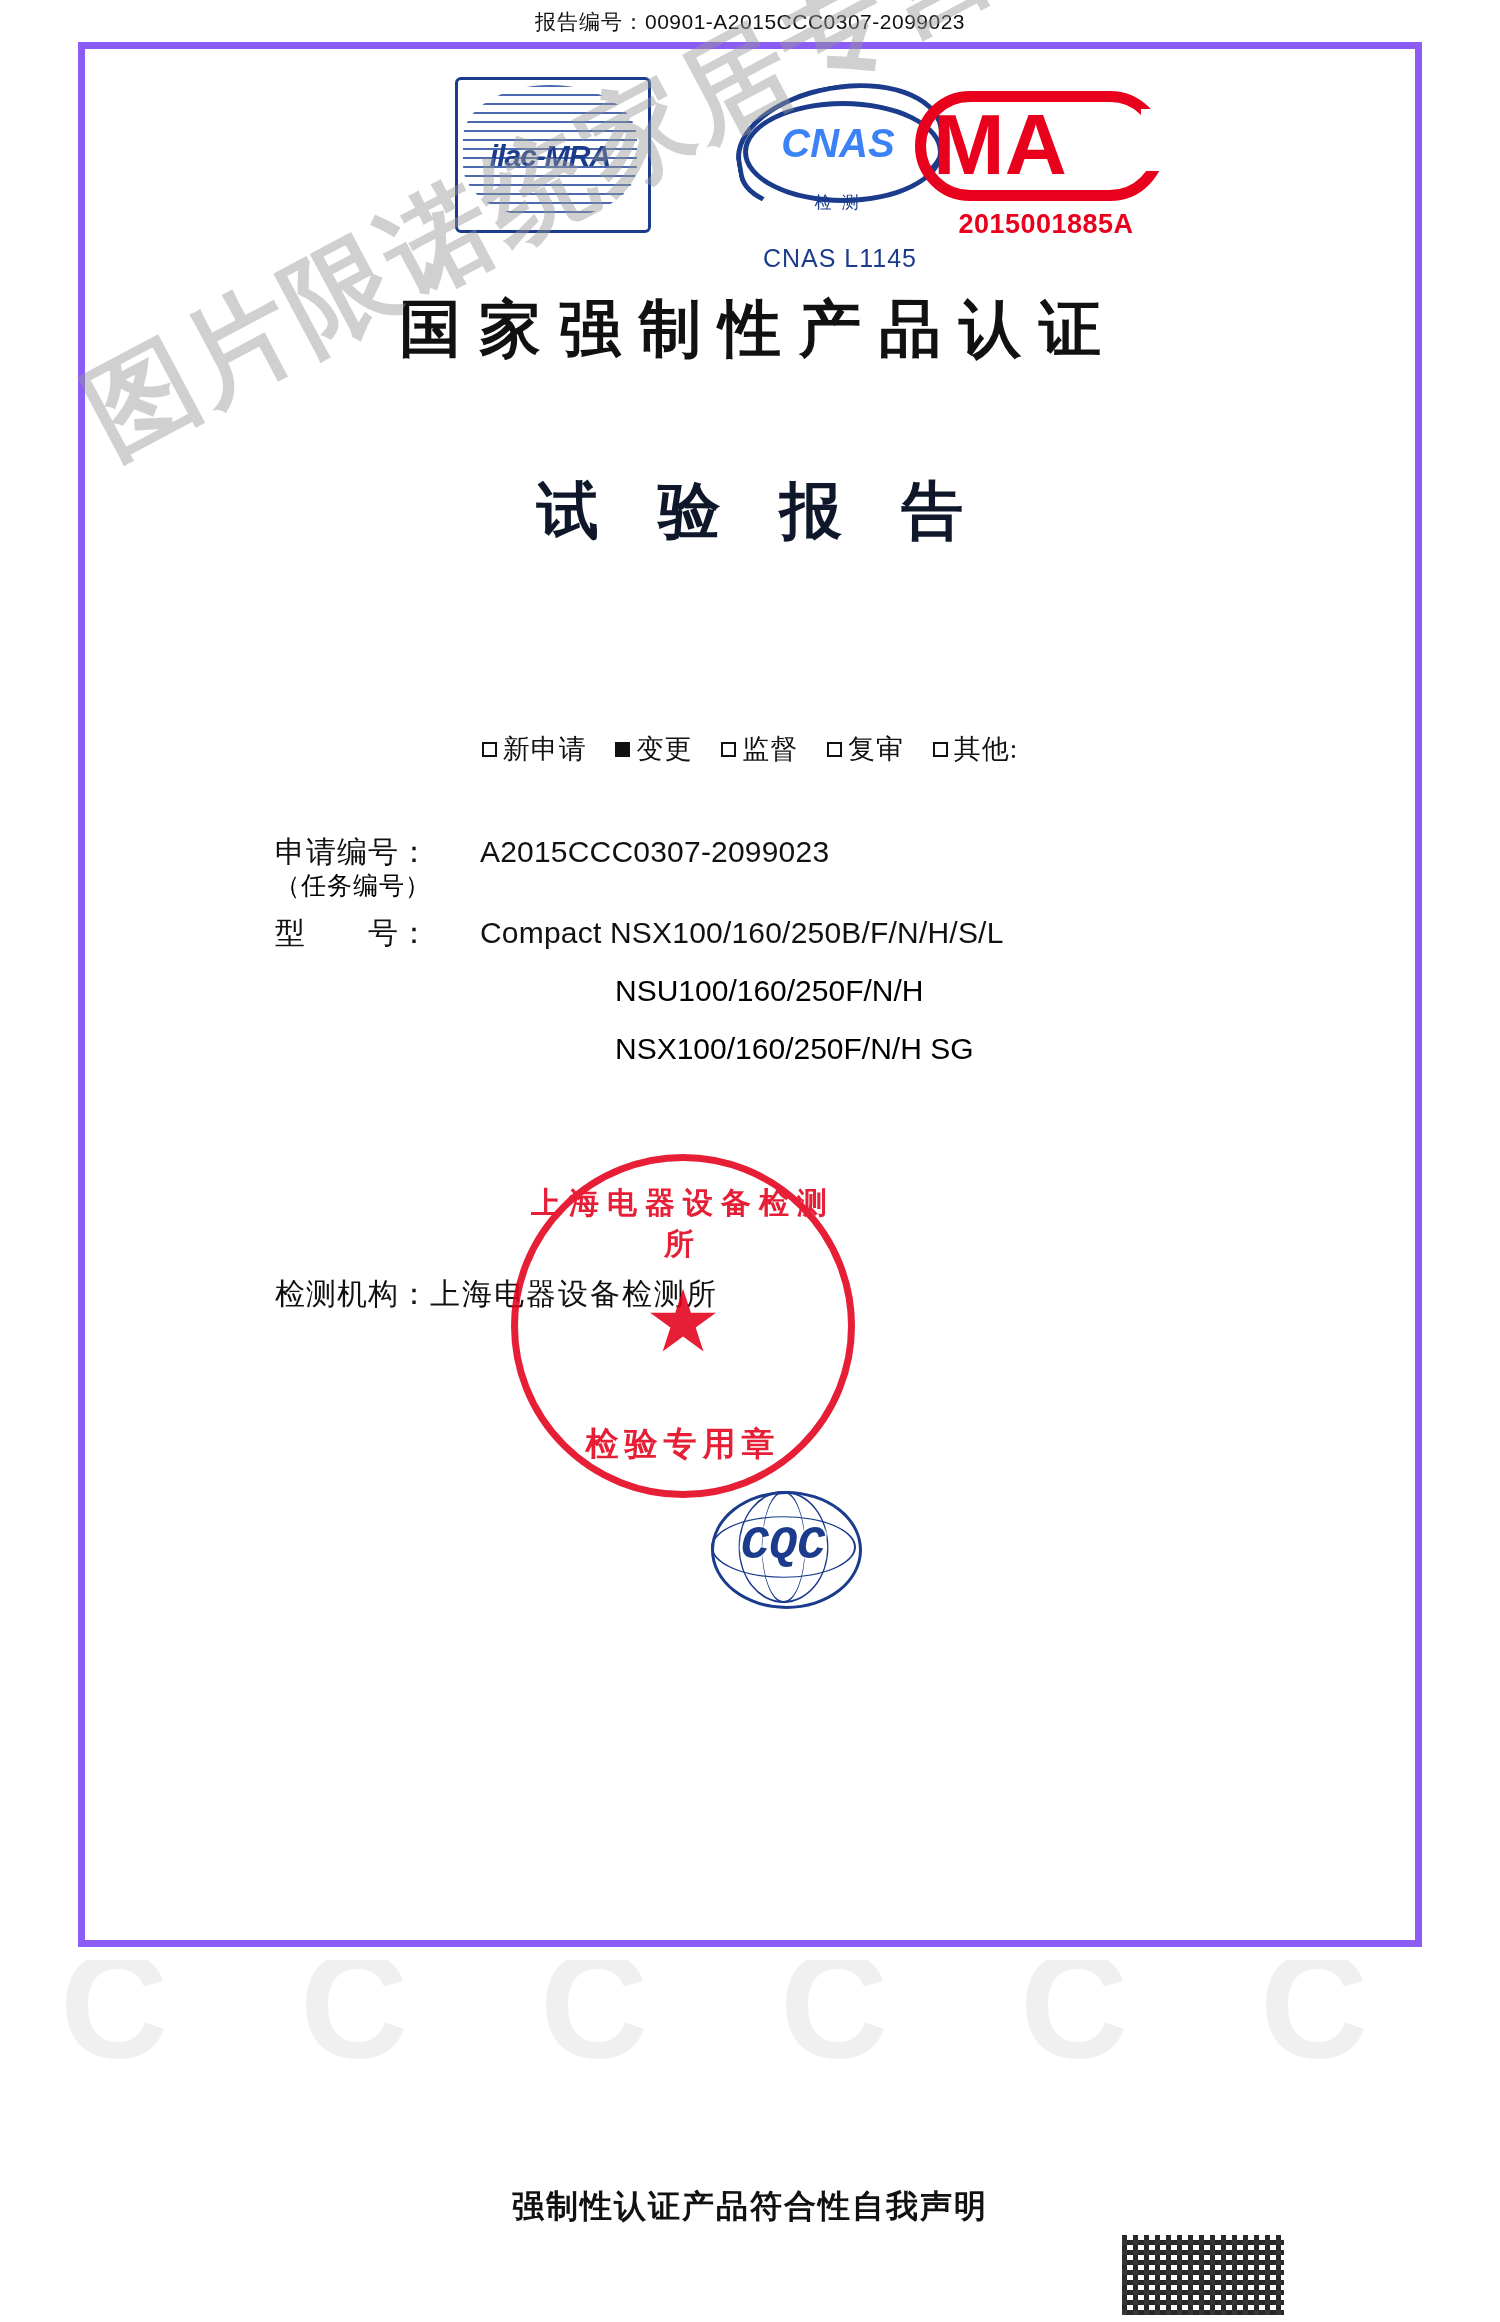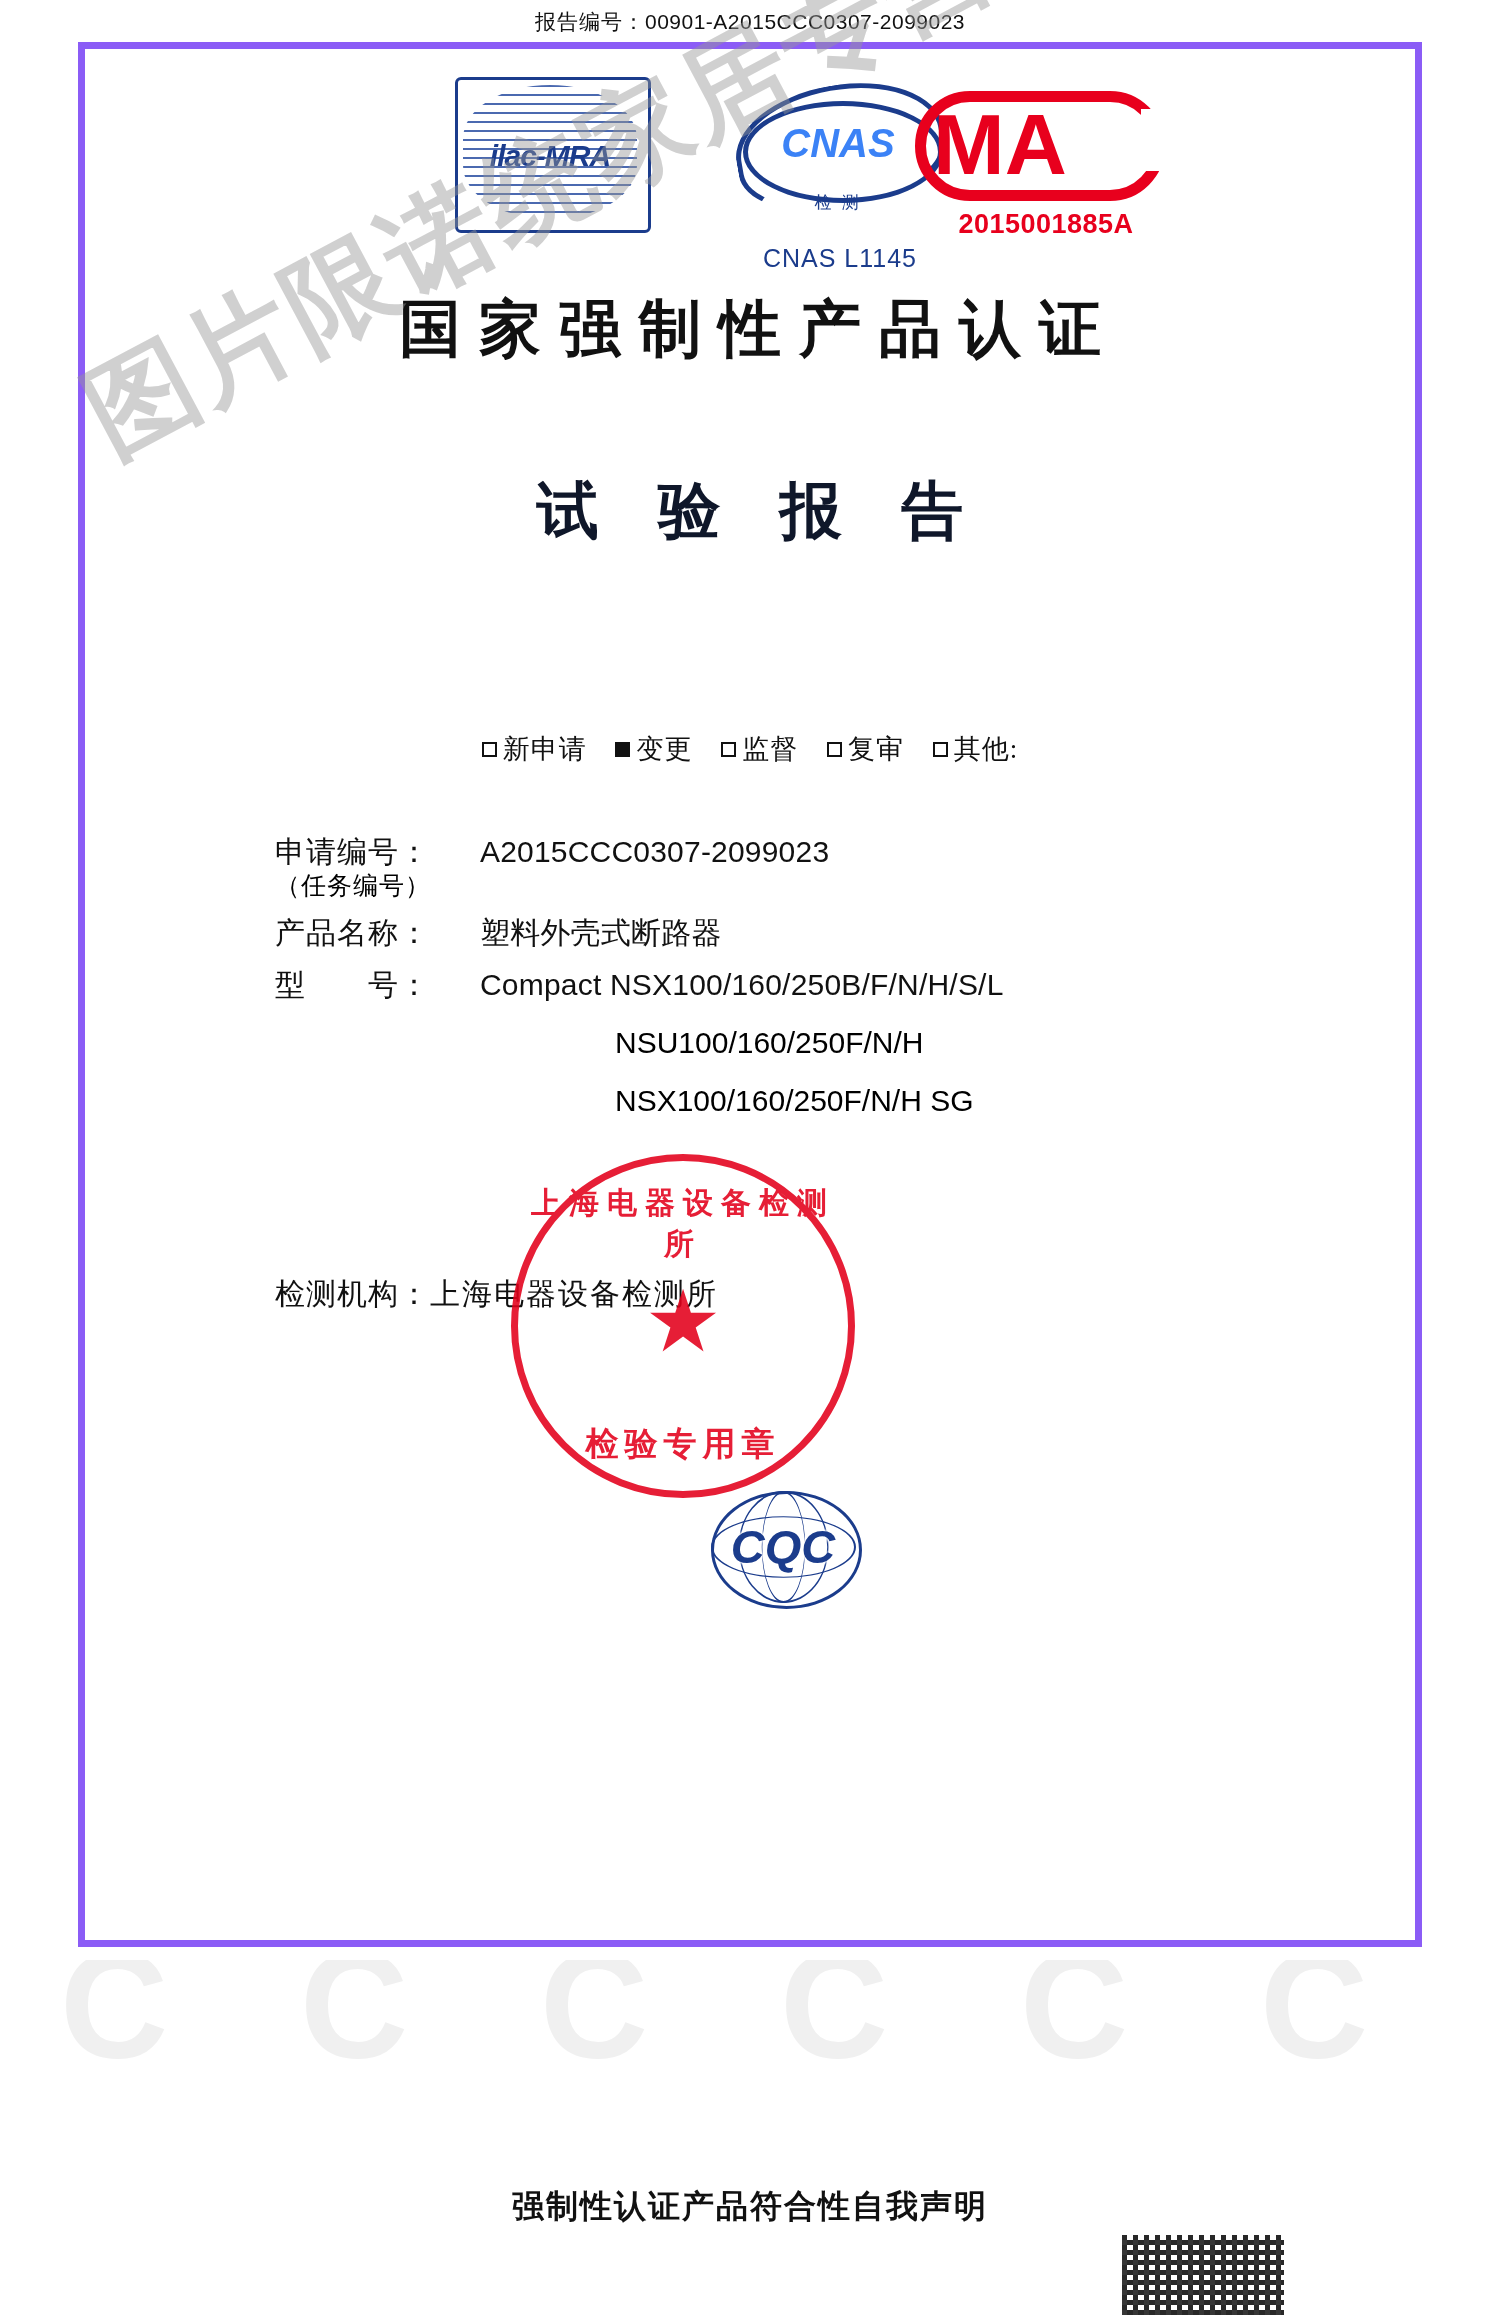--- a/index.html
+++ b/index.html
@@ -349,21 +349,21 @@
     box-sizing: border-box;
   }
   .cqc .m1 { transform: scaleX(0.62); }
   .cqc .m2 { transform: scaleX(0.30); }
   .cqc .m3 { transform: scaleY(0.55); }
   .cqc .word {
     position: absolute;
     left: 0; top: 30px;
     width: 180px;
     text-align: center;
-    font-family: Liberation Sans, sans-serif;
+    font-family: Liberation Mono, monospace;
     font-weight: bold;
     font-style: italic;
     font-size: 47px;
     color: #1b3c8c;
     text-shadow: 0 0 4px #fff, 2px 0 3px #fff, -2px 0 3px #fff;
   }
 
   
   .watermark {
     position: absolute;
@@ -466,23 +466,20 @@
     <span class="item"><span class="box"></span><span>其他:</span></span>
   </div>
 
   <div class="fields">
 
     <div class="field">
       <span class="lbl">申请编号：</span><span class="val">A2015CCC0307-2099023</span>
     </div>
     <div class="subnote">（任务编号）</div>
 
-    <div class="field">
-      <span class="lbl">产品名称：</span><span class="val cn">塑料外壳式断路器</span>
-    </div>
 
     <div class="field">
       <span class="lbl">型　　号：</span><span class="val">Compact NSX100/160/250B/F/N/H/S/L</span>
     </div>
     <div class="model-extra">NSU100/160/250F/N/H</div>
     <div class="model-extra">NSX100/160/250F/N/H SG</div>
   </div>
 
   <div class="org-line">
     <span>检测机构：</span><span class="val">上海电器设备检测所</span>

